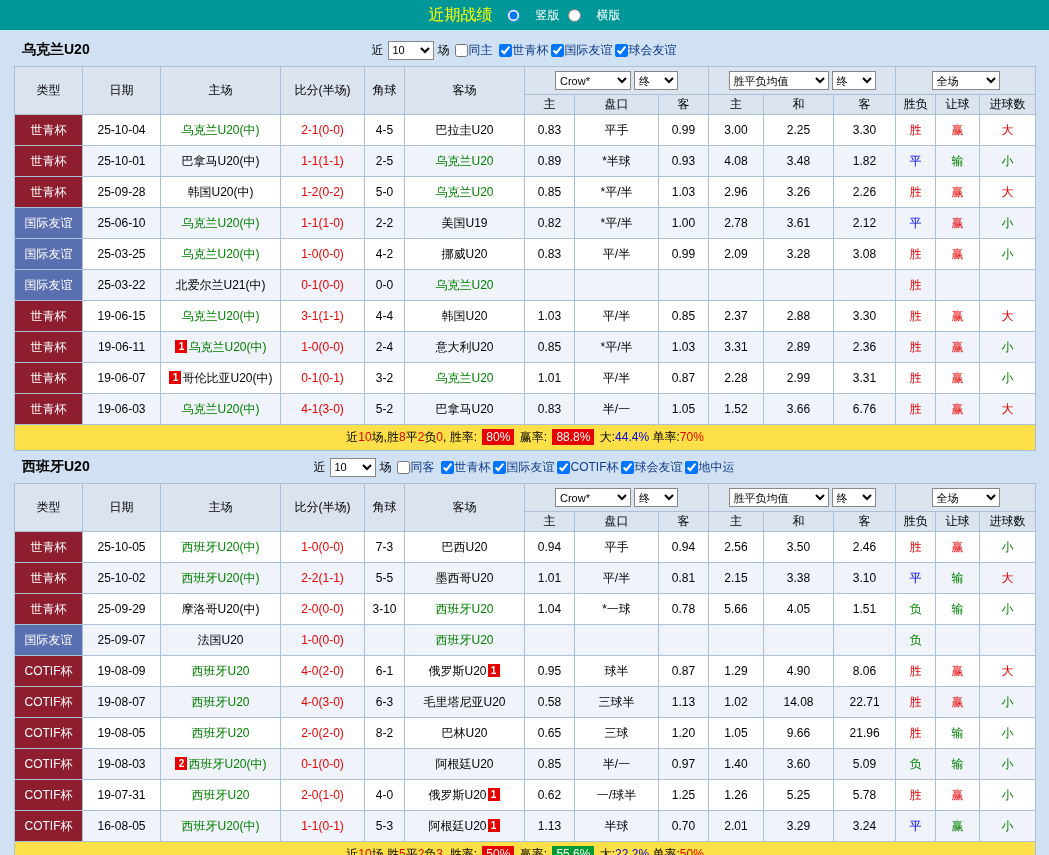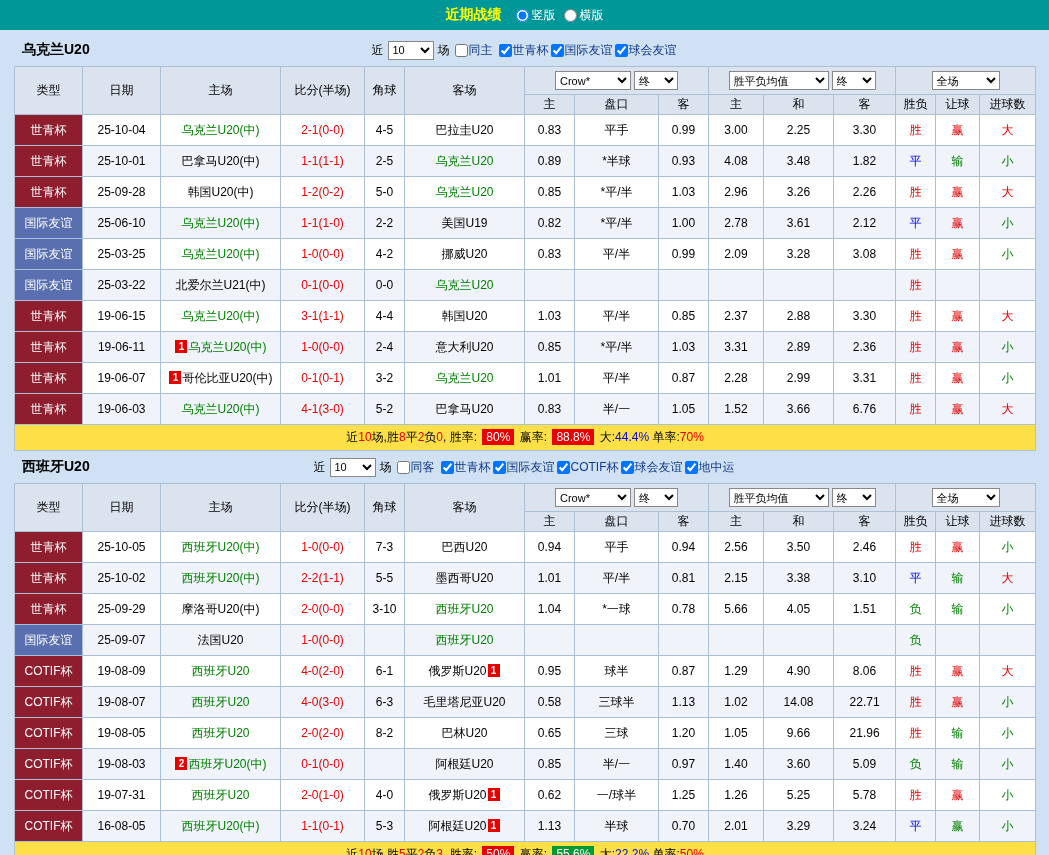--- a/index.html
+++ b/index.html
@@ -6,22 +6,22 @@
   html,body { width:1049px; height:855px; overflow:hidden; }
   body {
     background:#cfe1f2;
     font-family:"Liberation Sans","DejaVu Sans",sans-serif;
     font-size:12px; color:#000;
   }
   .topbar {
     height:30px; background:#009798; display:flex; align-items:center;
     justify-content:center; gap:8px; color:#fff;
   }
-  .topbar .title { color:#ffff00; font-weight:bold; font-size:14px; margin-right:6px; }
-  .topbar label { display:flex; align-items:center; gap:3px; font-size:12px; cursor:pointer; }
+  .topbar .title { color:#ffff00; font-weight:normal; font-size:16px; margin-right:6px; }
+  .topbar label { display:flex; align-items:center; gap:16px; font-size:12px; cursor:pointer; }
   .content { padding:4px 14px 0 14px; }
   .section-head { position:relative; height:26px; display:flex; align-items:center; margin:3px 0; }
   .team-name { position:absolute; left:8px; font-weight:bold; font-size:14px; }
   .filters { margin:0 auto; display:flex; align-items:center; gap:4px; }
   .filters label { display:flex; align-items:center; gap:1px; margin:12px 1px; cursor:pointer; color:#123a8a; }
   .filters .plain { color:#000; }
   select { font-size:11px; height:19px; background:#fff; border:1px solid #888; }
   .sel-count { width:46px; }
   .sel-company { width:76px; }
   .sel-state { width:44px; }

